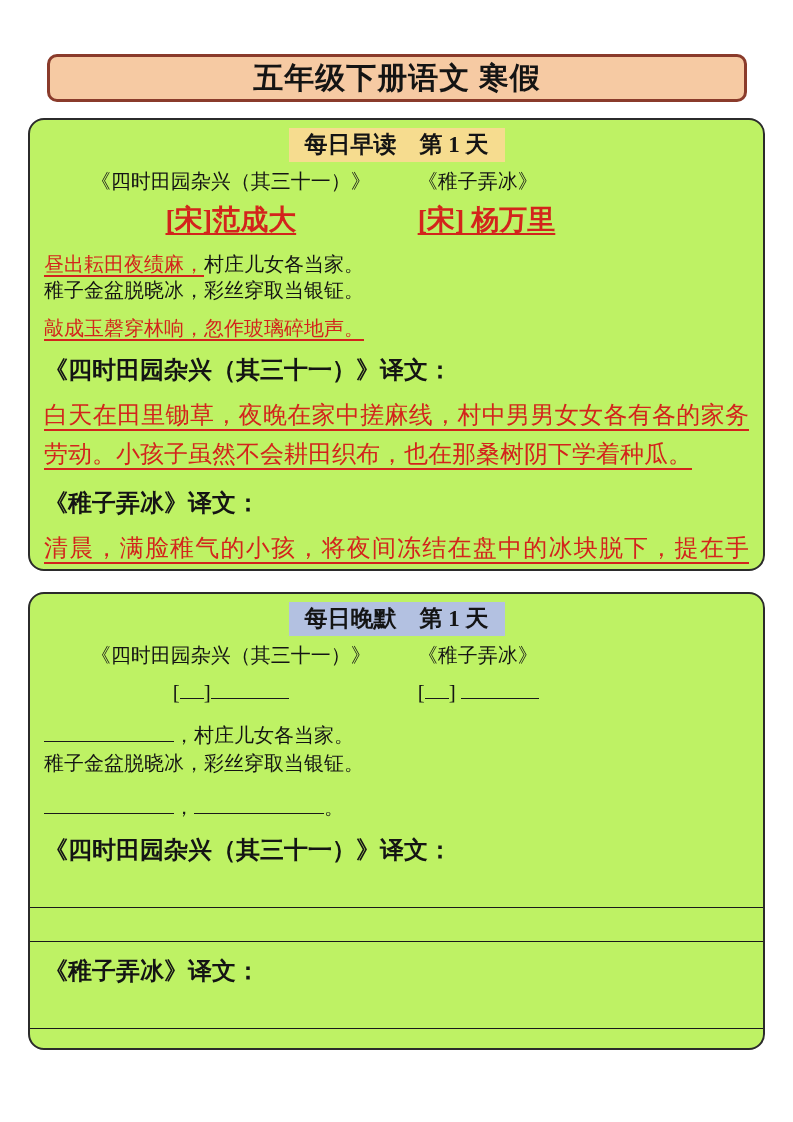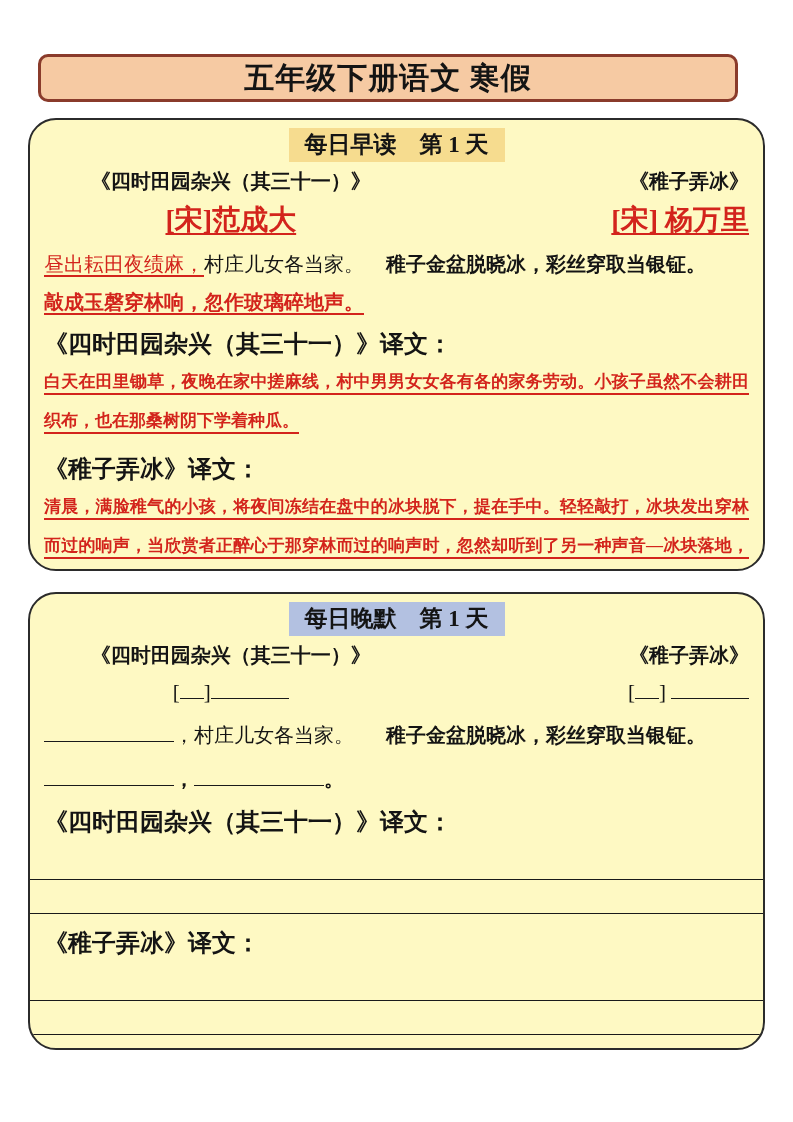--- a/index.html
+++ b/index.html
@@ -3,57 +3,57 @@
 <meta charset="utf-8">
 <style>
   :root{
     --header-bg:#f6caa3; --header-border:#8a3b2b; --accent-red:#d3241c;
     --highlight-yellow:#f6dc8f; --highlight-blue:#b3c1e1; --box-border:#2b2b2b; --text-black:#141414;
   }
   *{box-sizing:border-box;}
   body{margin:0;background:#ffffff;font-family:"Liberation Serif","DejaVu Serif",serif;color:var(--text-black);}
   .page{position:relative;width:793px;height:1122px;background:#fff;overflow:hidden;}
 
-  .header-box{position:absolute;left:38px;top:54px;width:700px;height:48px;
+  .header-box{position:absolute;left:47px;top:54px;width:700px;height:48px;
     background:var(--header-bg);border:3px solid var(--header-border);border-radius:10px;
     display:flex;align-items:center;justify-content:center;font-weight:bold;font-size:30px;letter-spacing:1px;}
   .header-red{color:var(--accent-red);text-decoration:underline;text-decoration-color:var(--accent-red);text-underline-offset:5px;}
 
   .section-box{position:absolute;left:28px;width:737px;border:2px solid var(--box-border);
-    border-radius:28px;background:#fef9c3;padding:8px 14px 0 14px;overflow:hidden;}
+    border-radius:16px;background:#bef264;padding:8px 14px 0 14px;overflow:hidden;}
   .box-morning{top:118px;height:453px;}
   .box-evening{top:592px;height:458px;}
 
   .section-title{text-align:center;}
   .hl{display:inline-block;font-size:23px;font-weight:bold;padding:2px 16px;line-height:1.3;}
   .hl-yellow{background:var(--highlight-yellow);}
   .hl-blue{background:var(--highlight-blue);}
 
   .cols{display:flex;margin-top:6px;}
   .col-l{width:53%;text-align:center;}
-  .col-r{width:47%;text-align:right;}
-  .poem-title{font-size:20px;font-weight:bold;}
+  .col-r{width:47%;text-align:left;}
+  .poem-title{font-size:20px;font-weight:normal;}
   .author{margin-top:9px;font-size:28px;font-weight:bold;color:var(--accent-red);
     text-decoration:underline;text-decoration-color:var(--accent-red);text-underline-offset:4px;}
 
-  .poem-line{display:flex;font-size:20px;margin-top:12px;line-height:26px;}
+  .poem-line{display:flex;font-size:20px;margin-top:12px;line-height:26px;flex-direction:column;}
   .pl-l{width:48.5%;}
-  .pl-r{flex:1;font-weight:bold;}
+  .pl-r{flex:1;}
   .red-u{color:var(--accent-red);text-decoration:underline;text-decoration-color:var(--accent-red);text-underline-offset:4px;}
 
   .trans-heading{font-size:24px;font-weight:bold;margin-top:13px;}
-  .trans-text{font-size:17px;line-height:39px;margin-top:2px;text-align:justify;color:var(--accent-red);
-    text-decoration:underline;text-decoration-color:var(--accent-red);text-decoration-thickness:1.5px;text-underline-offset:6px;font-weight:bold;}
+  .trans-text{font-size:24px;line-height:39px;margin-top:10px;text-align:justify;color:var(--accent-red);
+    text-decoration:underline;text-decoration-color:var(--accent-red);text-decoration-thickness:1.5px;text-underline-offset:6px;}
 
   .author-row{display:flex;margin-top:10px;font-size:20px;}
   .bracket{font-size:21px;}
   .blank-sm{display:inline-block;width:24px;height:1em;border-bottom:1.7px solid #1a1a1a;}
   .blank{display:inline-block;width:130px;height:1em;border-bottom:1.7px solid #1a1a1a;}
   .blank-author{width:78px;}
-  .fill-line{display:flex;font-size:20px;margin-top:16px;line-height:28px;}
+  .fill-line{display:flex;font-size:20px;margin-top:16px;line-height:28px;flex-direction:column;}
   .rule{height:34px;border-bottom:1.7px solid #1a1a1a;margin:0 -14px;}
   .rules-top-gap{margin-top:8px;}
 </style>
 </head>
 <body>
 
 <div class="page">
 
   <div class="header-box">
     <span>五年级下册语文 寒假</span>

